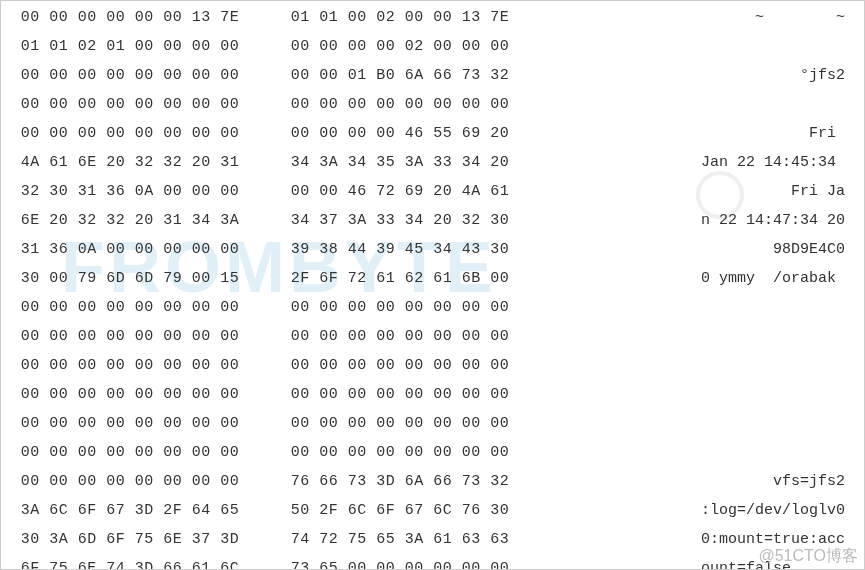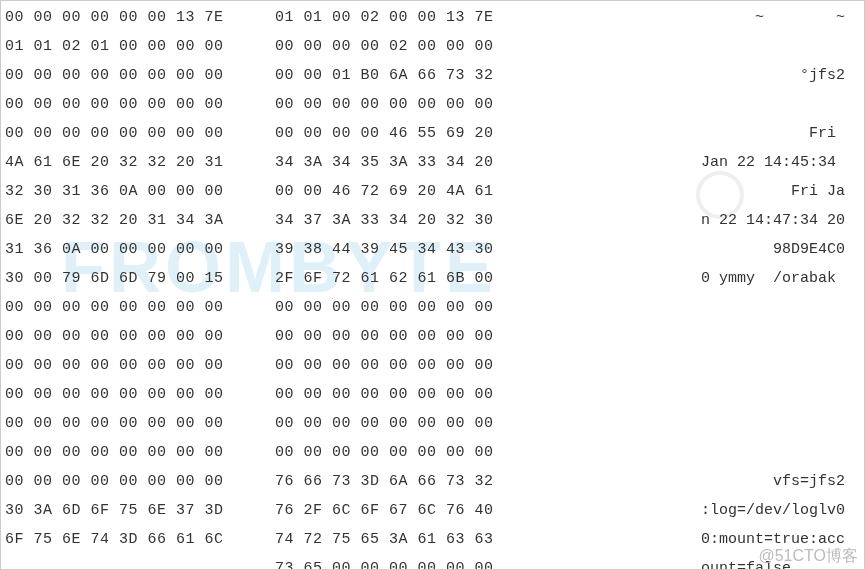--- a/index.html
+++ b/index.html
@@ -26,20 +26,21 @@
     flex-direction: column;
   }
   .col-hex-left  { width: 250px; }
   .col-hex-right { width: 250px; margin-left: 20px; }
   .col-ascii     { width: 300px; margin-left: 20px; border-left: 0; }
   .hexrow {
     white-space: pre;
     height: 29px;
     line-height: 29px;
     letter-spacing: 0.5px;
+    text-align: center;
   }
   .asciirow {
     white-space: pre;
     height: 29px;
     line-height: 29px;
     text-align: right;
   }
   .watermark {
     position: absolute;
     left: 60px;
@@ -91,20 +92,21 @@
       <div class="hexrow">6E 20 32 32 20 31 34 3A</div>
       <div class="hexrow">31 36 0A 00 00 00 00 00</div>
       <div class="hexrow">30 00 79 6D 6D 79 00 15</div>
       <div class="hexrow">00 00 00 00 00 00 00 00</div>
       <div class="hexrow">00 00 00 00 00 00 00 00</div>
       <div class="hexrow">00 00 00 00 00 00 00 00</div>
       <div class="hexrow">00 00 00 00 00 00 00 00</div>
       <div class="hexrow">00 00 00 00 00 00 00 00</div>
       <div class="hexrow">00 00 00 00 00 00 00 00</div>
       <div class="hexrow">00 00 00 00 00 00 00 00</div>
+      <div class="hexrow">3A 6C 6F 67 3D 2F 64 65</div>
       <div class="hexrow">30 3A 6D 6F 75 6E 37 3D</div>
       <div class="hexrow">6F 75 6E 74 3D 66 61 6C</div>
     </div>
   <div class="col-hex-right" id="col-right">
       <div class="hexrow">01 01 00 02 00 00 13 7E</div>
       <div class="hexrow">00 00 00 00 02 00 00 00</div>
       <div class="hexrow">00 00 01 B0 6A 66 73 32</div>
       <div class="hexrow">00 00 00 00 00 00 00 00</div>
       <div class="hexrow">00 00 00 00 46 55 69 20</div>
       <div class="hexrow">34 3A 34 35 3A 33 34 20</div>
@@ -112,21 +114,21 @@
       <div class="hexrow">34 37 3A 33 34 20 32 30</div>
       <div class="hexrow">39 38 44 39 45 34 43 30</div>
       <div class="hexrow">2F 6F 72 61 62 61 6B 00</div>
       <div class="hexrow">00 00 00 00 00 00 00 00</div>
       <div class="hexrow">00 00 00 00 00 00 00 00</div>
       <div class="hexrow">00 00 00 00 00 00 00 00</div>
       <div class="hexrow">00 00 00 00 00 00 00 00</div>
       <div class="hexrow">00 00 00 00 00 00 00 00</div>
       <div class="hexrow">00 00 00 00 00 00 00 00</div>
       <div class="hexrow">76 66 73 3D 6A 66 73 32</div>
-      <div class="hexrow">76 2F 6C 6F 67 6C 76 40</div>
+      <div class="hexrow">50 2F 6C 6F 67 6C 76 30</div>
       <div class="hexrow">74 72 75 65 3A 61 63 63</div>
       <div class="hexrow">73 65 00 00 00 00 00 00</div>
     </div>
   <div class="col-ascii" id="col-ascii">
       <div class="asciirow">       ~        ~</div>
       <div class="asciirow"></div>
       <div class="asciirow">           °jfs2</div>
       <div class="asciirow"></div>
       <div class="asciirow">            Fri </div>
       <div class="asciirow">Jan 22 14:45:34 </div>

